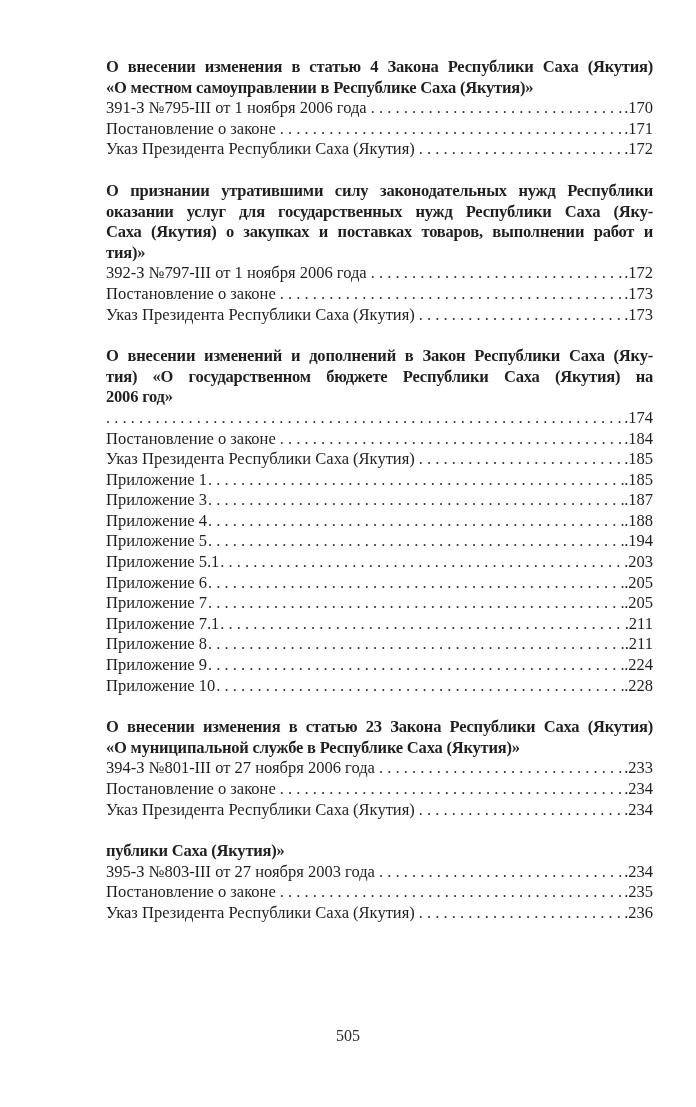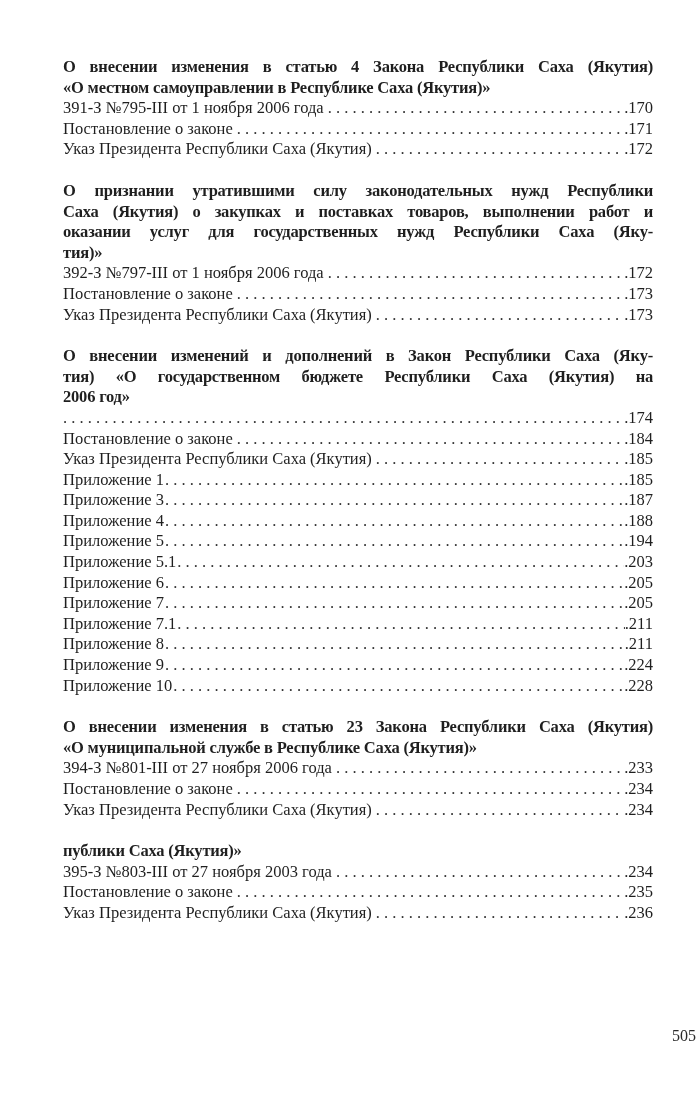--- a/index.html
+++ b/index.html
@@ -2,35 +2,35 @@
 <html><head>
 <meta charset="utf-8">
 <style>
   html, body { margin: 0; padding: 0; background: #ffffff; }
   body { width: 696px; height: 1107px; position: relative; overflow: hidden; }
   .page {
     position: absolute; left: 63px; top: 57px; width: 590px;
     font-family: "Liberation Serif", serif; font-size: 16.5px; color: #1f1f1f;
     line-height: 20.6px;
   }
-  .section { margin-bottom: 21px; }
+  .section { margin-bottom: 21px; margin-left: 43px; }
   .heading { font-weight: bold; text-align: justify; letter-spacing: -0.2px; }
   .row { display: flex; align-items: flex-start; white-space: nowrap; }
   .row .label { flex: 0 0 auto; padding-right: 4px; }
   .row .dots {
     flex: 1 1 auto; overflow: hidden; letter-spacing: 3.2px; color: #333;
   }
   .row .dots::before {
     content: ". . . . . . . . . . . . . . . . . . . . . . . . . . . . . . . . . . . . . . . . . . . . . . . . . . . . . . . . . . . . . . . . . . . . . . . . . . . . . . . . . . . . . . . . . . . . . . . . . . . . .";
     letter-spacing: 0;
   }
   .row.tight .label { padding-right: 1px; }
   .row .pg { flex: 0 0 auto; }
   .page-number {
-    position: absolute; top: 1027px; left: 0; width: 696px; text-align: right;
+    position: absolute; top: 1027px; left: 0; width: 696px; text-align: center;
     font-family: "Liberation Serif", serif; font-size: 16px; color: #2a2a2a;
   }
 </style>
 </head>
 <body>
 
 <div class="page">
     <div class="section">
       <div class="heading" title="О внесении изменения в статью 4 Закона Республики Саха (Якутия) «О местном самоуправлении в Республике Саха (Якутия)»">
         <div style="text-align: justify; text-align-last: justify;">О внесении изменения в статью 4 Закона Республики Саха (Якутия)</div>
@@ -48,22 +48,22 @@
       </div>
       <div class="row">
         <span class="label">Указ Президента Республики Саха (Якутия)</span>
         <span class="dots"></span>
         <span class="pg">.172</span>
       </div>
     </div>
     <div class="section">
       <div class="heading" title="О признании утратившими силу законодательных актов Республики Саха (Якутия) о закупках и поставках товаров, выполнении работ и оказании услуг для государственных нужд Республики Саха (Якутия)»">
         <div style="text-align: justify; text-align-last: justify;">О признании утратившими силу законодательных нужд Республики</div>
+        <div style="text-align: justify; text-align-last: justify;">оказании услуг для государственных нужд Республики Саха (Яку-</div>
         <div style="text-align: justify; text-align-last: justify;">Саха (Якутия) о закупках и поставках товаров, выполнении работ и</div>
-        <div style="text-align: justify; text-align-last: justify;">оказании услуг для государственных нужд Республики Саха (Яку-</div>
         <div>тия)»</div>
       </div>
       <div class="row">
         <span class="label">392-З №797-III от 1 ноября 2006 года</span>
         <span class="dots"></span>
         <span class="pg">.172</span>
       </div>
       <div class="row">
         <span class="label">Постановление о законе</span>
         <span class="dots"></span>

